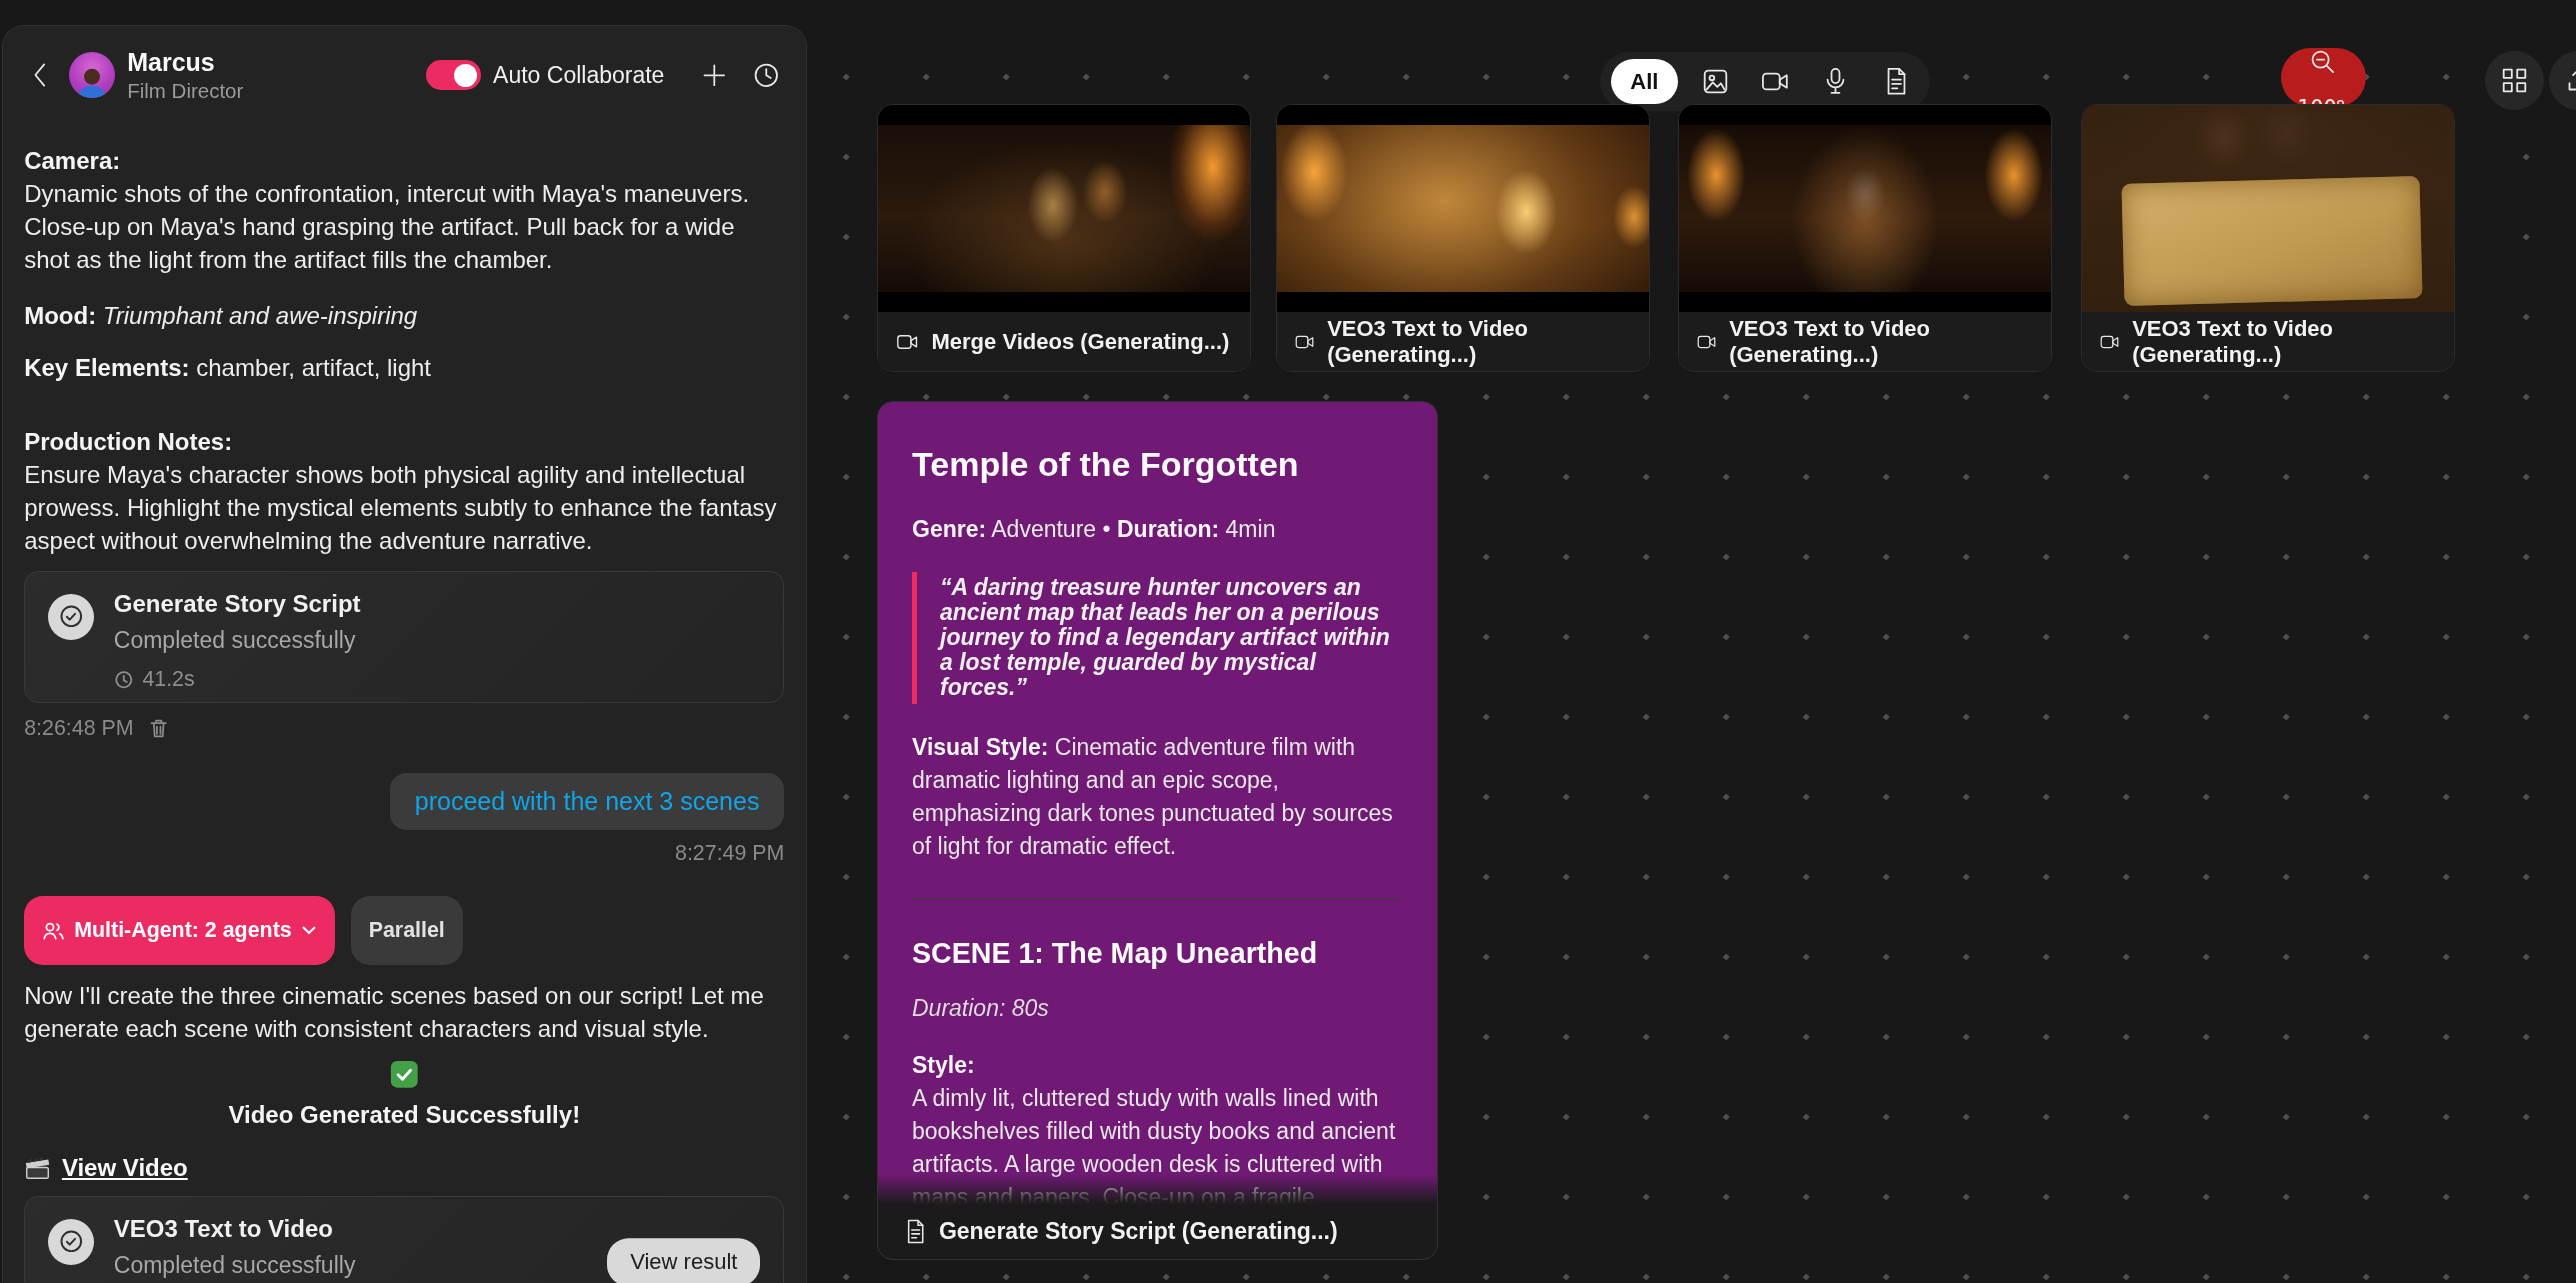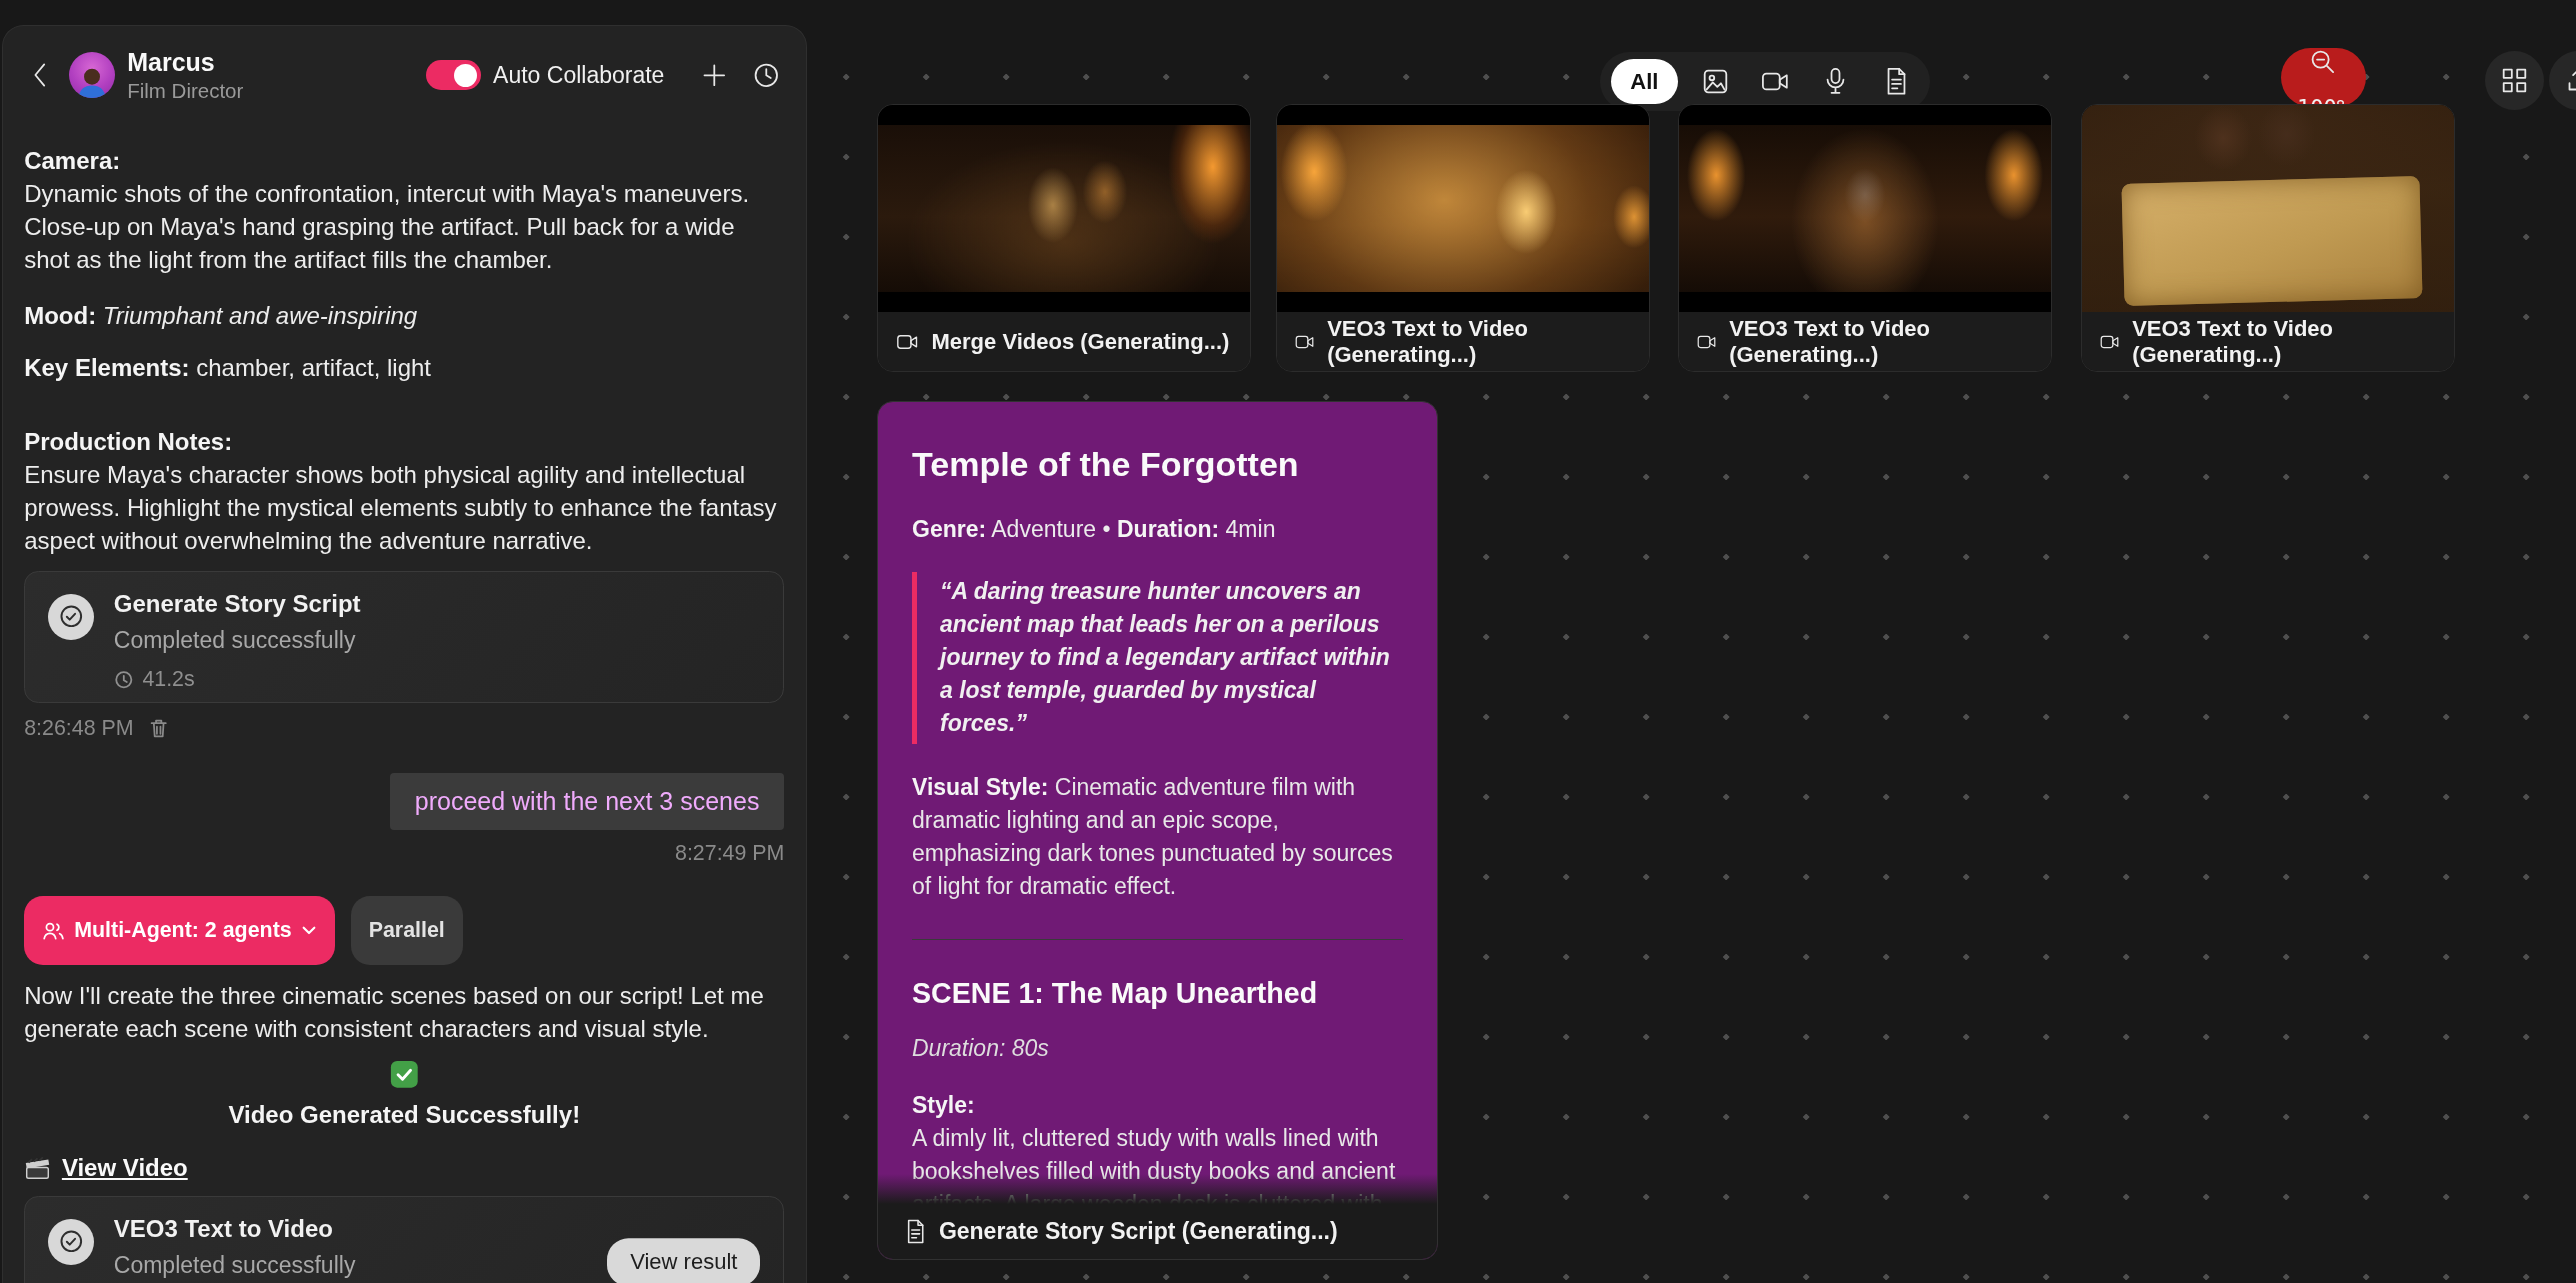--- a/index.html
+++ b/index.html
@@ -53,21 +53,21 @@
   .task-title{font-size:24px;font-weight:600;color:#f2f2f2;}
   .task-status{font-size:23px;color:#a8a8a8;margin-top:9px;}
   .task-meta{display:flex;align-items:center;gap:9px;margin-top:12.5px;color:#8f8f8f;font-size:21.4px;}
   .view-result-btn{position:absolute;right:23px;top:50%;transform:translateY(-50%);
     background:#d9d9d9;color:#1d1d1d;font-size:22px;border:none;border-radius:21.4px;
     padding:10.7px 23px;font-family:inherit;cursor:pointer;}
   .ts-row{margin-top:12.5px;display:flex;align-items:center;gap:14.3px;font-size:21.4px;color:#8a8a8a;}
   .ts-right{margin-top:10.7px;text-align:right;font-size:21.4px;color:#8a8a8a;}
 
   .bubble-row{margin-top:32px;display:flex;justify-content:flex-end;}
-  .bubble{background:#3b3b3b;border-radius:4px;padding:14.3px 25px;font-size:25px;color:#f0abfc;}
+  .bubble{background:#3b3b3b;border-radius:16px;padding:14.3px 25px;font-size:25px;color:#0ea5e9;}
 
   .pill-row{margin-top:30px;display:flex;align-items:center;gap:16px;}
   .pill{height:37px;border-radius:19px;display:flex;align-items:center;font-size:21.4px;font-weight:600;padding:16px 18px;gap:9px;}
   .pill-pink{background:#ec2b63;color:#fff;cursor:pointer;}
   .pill-gray{background:#3a3a3a;color:#e3e3e3;}
 
   .assist{margin-top:14.3px;}
   .success-row{margin-top:14.3px;display:flex;align-items:center;gap:12.5px;font-size:24px;font-weight:700;color:#f5f5f5;flex-direction:column;}
   .view-row{margin-top:25px;display:flex;align-items:center;gap:10.7px;}
   .view-link{font-size:24px;font-weight:700;color:#fafafa;text-decoration:underline;cursor:pointer;}
@@ -124,21 +124,21 @@
   .thumb-caption{flex:1;display:flex;align-items:center;gap:12.5px;padding:0 18px;background:#1c1c1c;
     font-size:22px;font-weight:600;color:#f2f2f2;}
 
   
   .doc-card{position:absolute;left:877px;top:401px;width:561px;height:859px;background:#701a75;
     border:0.9px solid #313131;border-radius:16px;box-sizing:border-box;overflow:hidden;}
   .doc-content{padding:43px 34px 0;}
   .doc-title{font-size:34px;font-weight:700;color:#fafafa;}
   .doc-meta{margin-top:32px;font-size:23px;color:#ececec;}
   .doc-quote{margin-top:28.6px;border-left:5.4px solid #ec2b63;padding:3.6px 0 3.6px 23px;
-    font-size:23px;line-height:33px;font-style:italic;font-weight:600;color:#f0f0f0;}
+    font-size:23px;line-height:25px;font-style:italic;font-weight:600;color:#f0f0f0;}
   .doc-p{margin-top:27px;font-size:23px;line-height:33px;color:#e8e8e8;}
   .doc-hr{border:none;border-top:0.9px solid #3a3a3a;margin:36px 0 0;}
   .scene-title{margin-top:37px;font-size:28.6px;font-weight:700;color:#fafafa;}
   .scene-duration{margin-top:25px;font-size:23px;font-style:italic;color:#dedede;}
   .doc-footer{position:absolute;left:0;right:0;bottom:0;height:55px;background:#1b1b1b;
     display:flex;align-items:center;gap:12.5px;padding:0 27px;font-size:23px;font-weight:600;color:#f2f2f2;}
   .doc-footer::before{content:"";position:absolute;left:0;right:0;top:-30px;height:30px;
     background:linear-gradient(rgba(27,27,27,0),#1b1b1b);}
 </style>
 </head>

